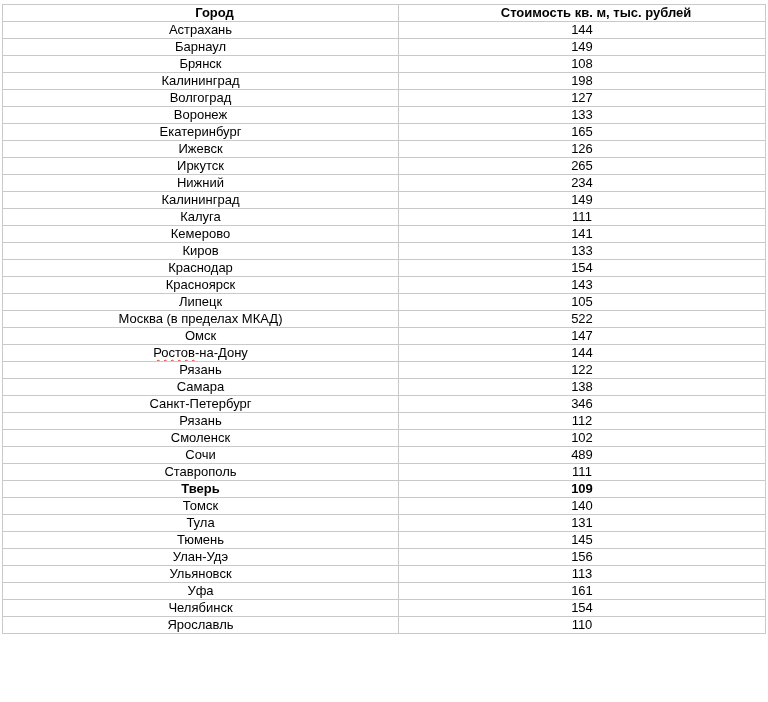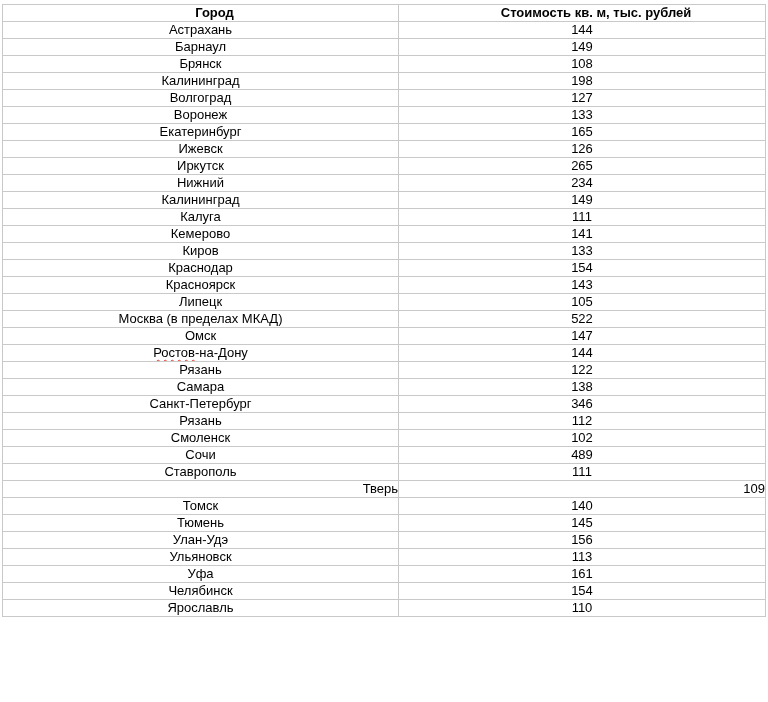--- a/index.html
+++ b/index.html
@@ -32,22 +32,21 @@
     overflow: hidden;
   }
   .price-table th {
     font-weight: 700;
     padding-left: 28px;
   }
   .price-table td {
     font-weight: 400;
   }
   .price-table tr.bold td {
-    font-weight: 400;
-    text-align: right;
+    font-weight: 700;
   }
   .misspell {
     text-decoration: underline;
     text-decoration-style: wavy;
     text-decoration-color: #e03c31;
     text-decoration-thickness: 1px;
     text-underline-offset: 2px;
     text-decoration-skip-ink: none;
   }
 </style>
@@ -176,20 +175,24 @@
       </tr>
       <tr class="bold">
         <td>Тверь</td>
         <td>109</td>
       </tr>
       <tr>
         <td>Томск</td>
         <td>140</td>
       </tr>
       <tr>
+        <td>Тула</td>
+        <td>131</td>
+      </tr>
+      <tr>
         <td>Тюмень</td>
         <td>145</td>
       </tr>
       <tr>
         <td>Улан-Удэ</td>
         <td>156</td>
       </tr>
       <tr>
         <td>Ульяновск</td>
         <td>113</td>

